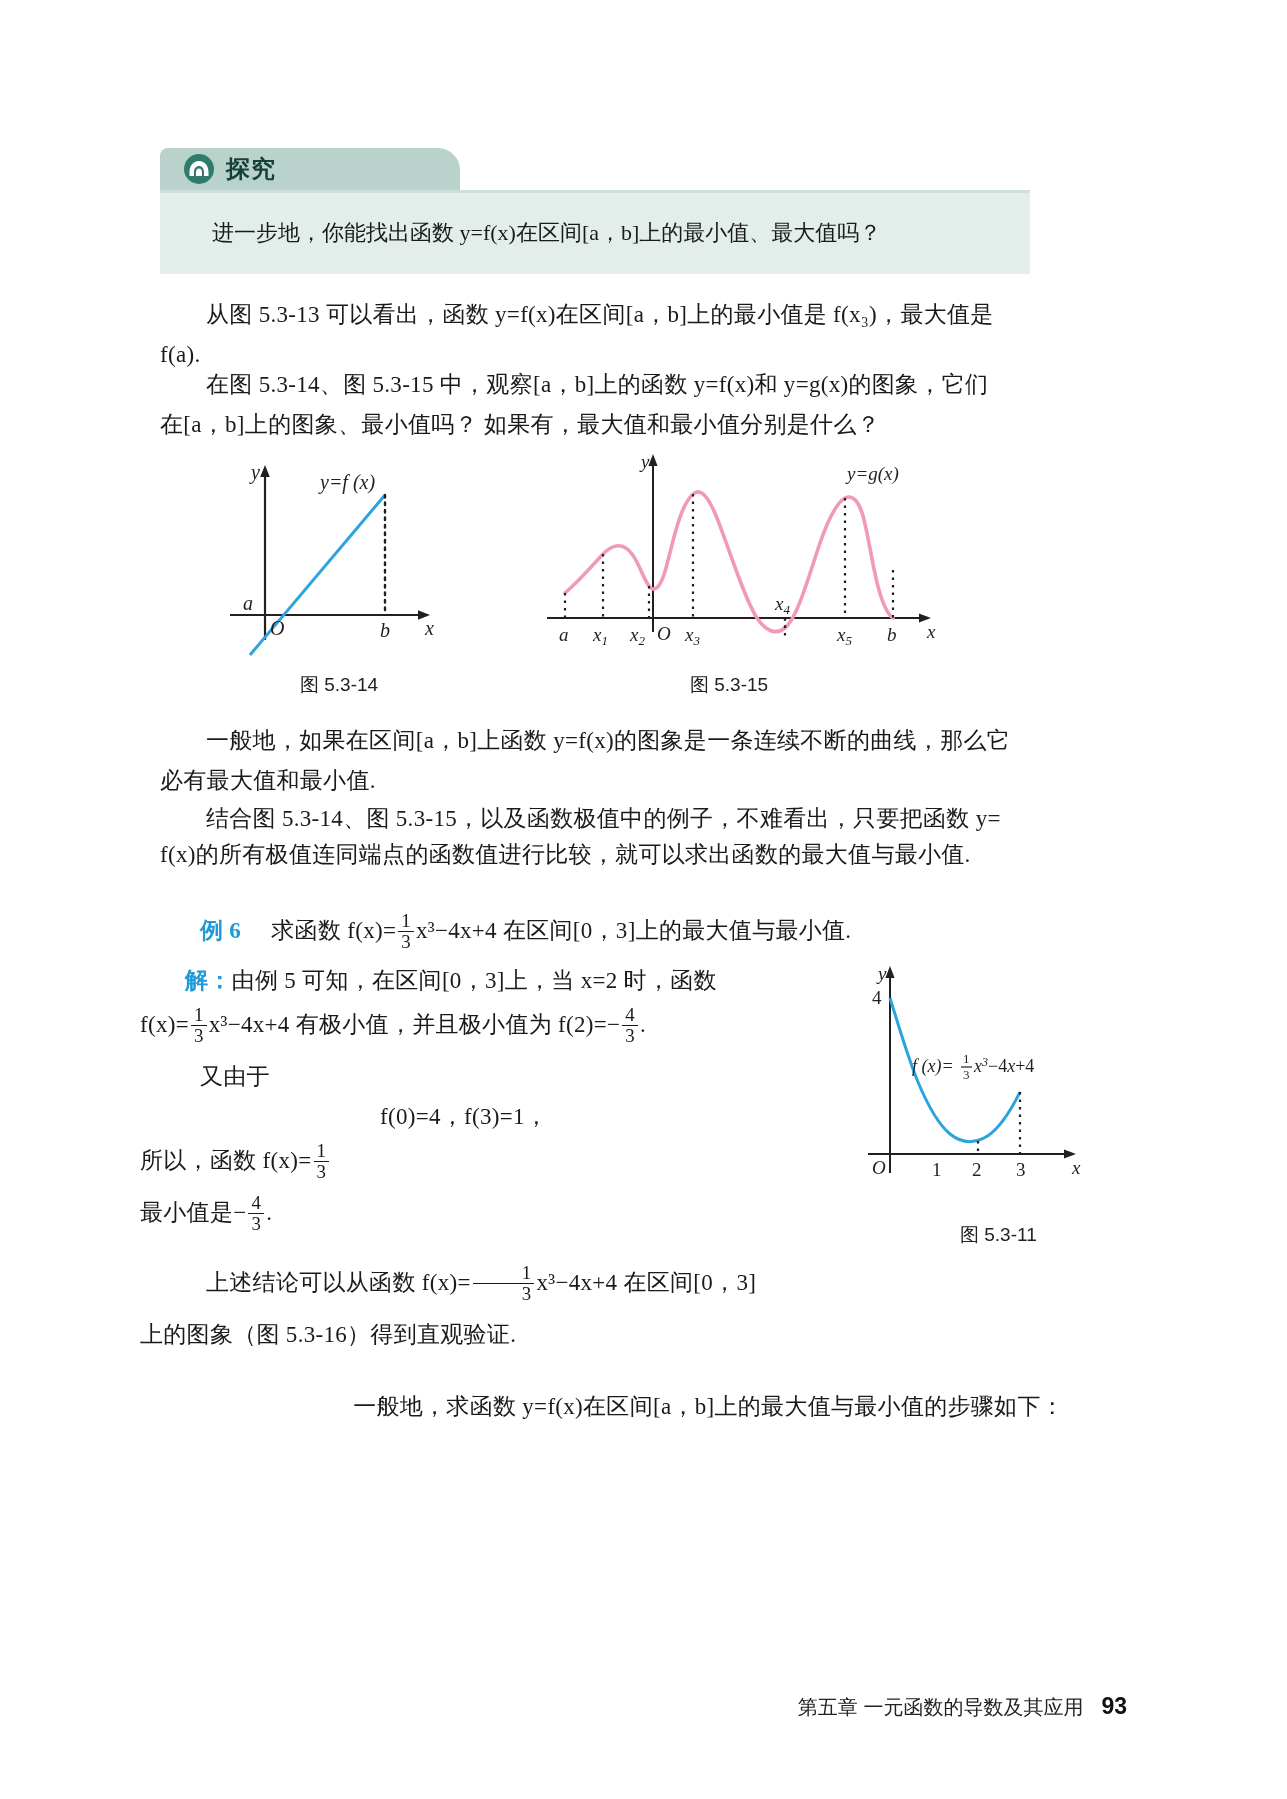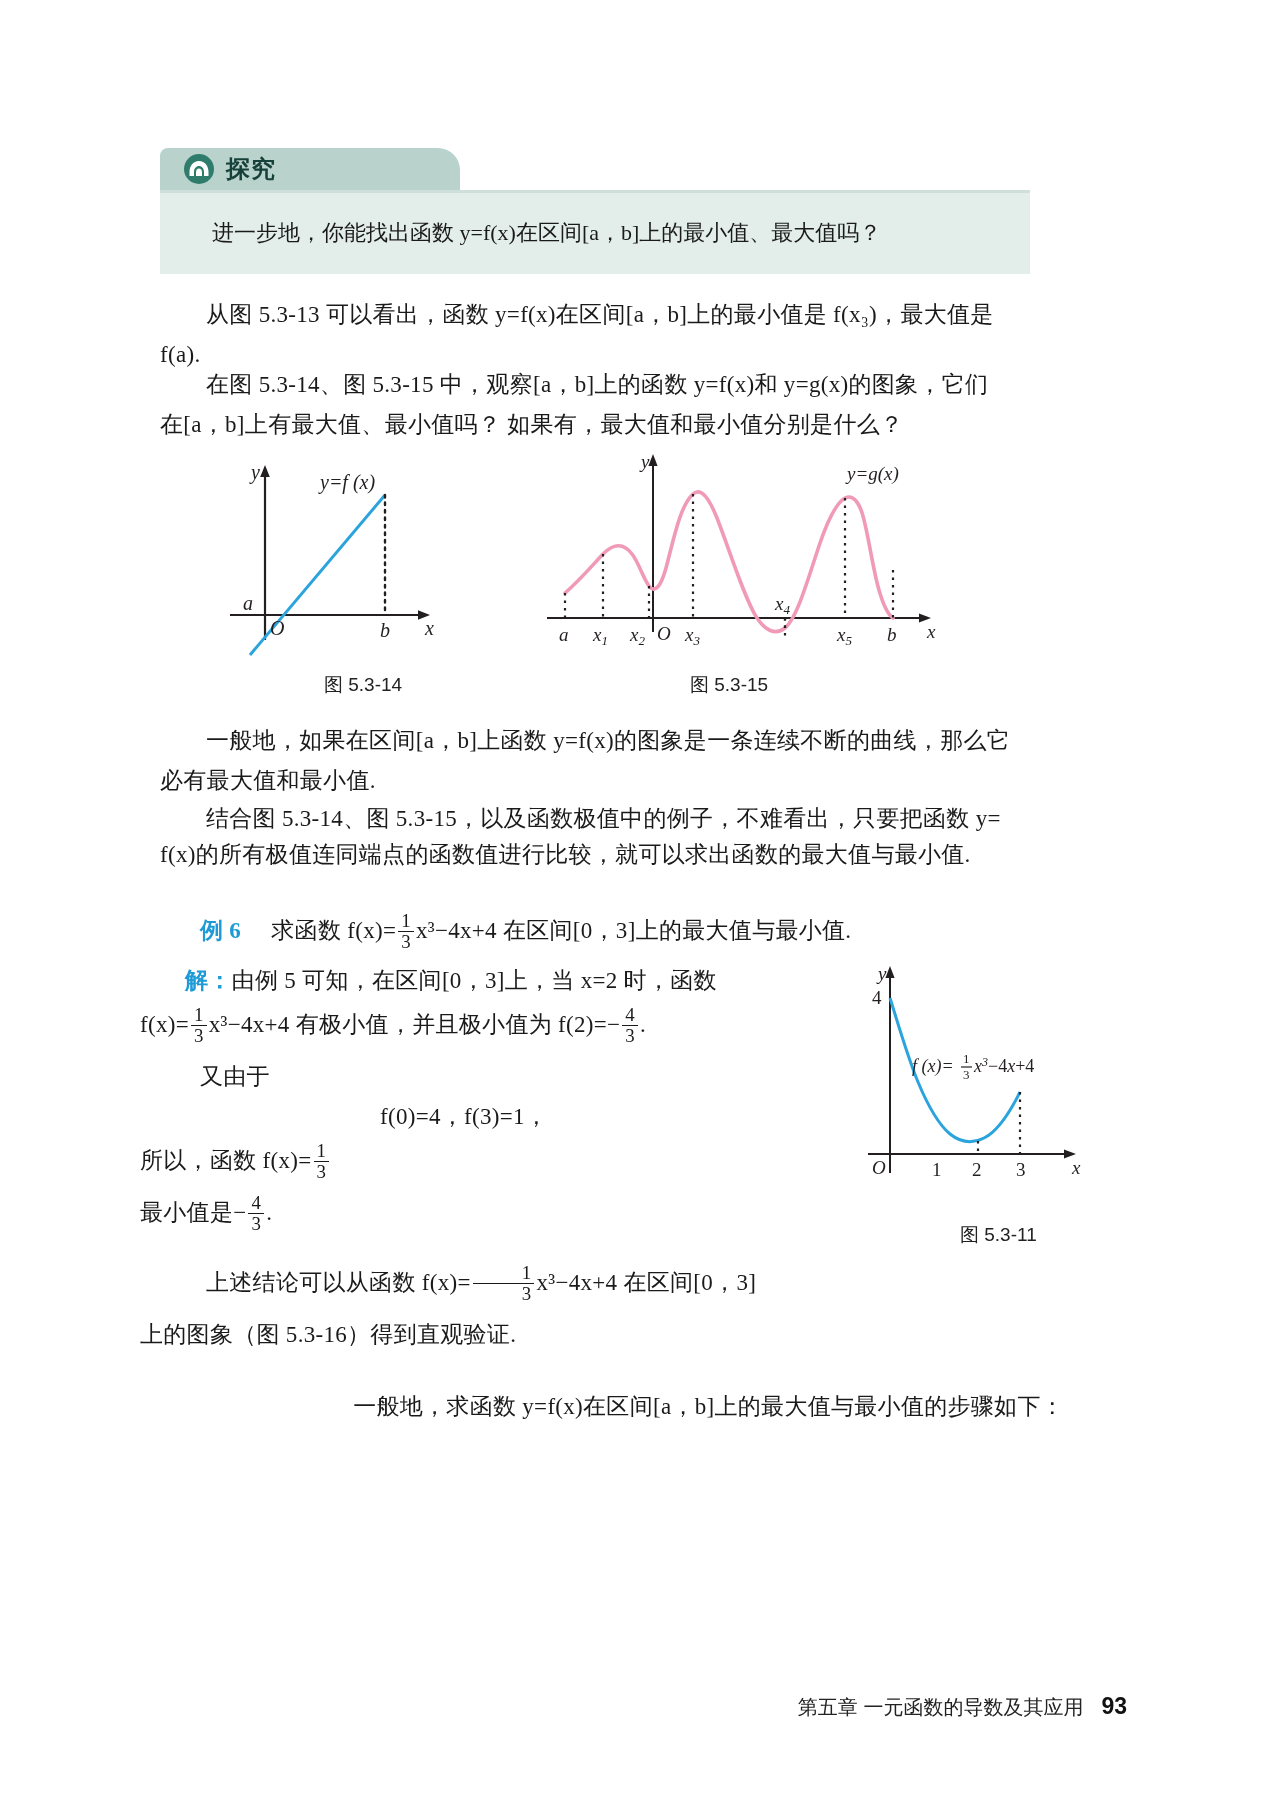--- a/index.html
+++ b/index.html
@@ -76,21 +76,21 @@
       </span>
       <span class="explore-title">探究</span>
     </div>
     <div class="explore-body">进一步地，你能找出函数 y=f(x)在区间[a，b]上的最小值、最大值吗？</div>
   </div>
 
   <div class="para indent" style="left:160px;top:296px;width:880px;">从图 5.3-13 可以看出，函数 y=f(x)在区间[a，b]上的最小值是 f(x₃)，最大值是</div>
   <div class="para" style="left:160px;top:336px;width:880px;">f(a).</div>
 
   <div class="para indent" style="left:160px;top:366px;width:890px;">在图 5.3-14、图 5.3-15 中，观察[a，b]上的函数 y=f(x)和 y=g(x)的图象，它们</div>
-  <div class="para" style="left:160px;top:406px;width:890px;">在[a，b]上有最大值、最小值吗？ 如果有，最大值和最小值分别是什么？</div>
+  <div class="para" style="left:160px;top:406px;width:890px;">在[a，b]上的图象、最小值吗？ 如果有，最大值和最小值分别是什么？</div>
 
   <div class="fig" style="left:225px;top:455px;">
     <svg width="230" height="215" viewBox="0 0 230 215">
 
       <line x1="40" y1="185" x2="40" y2="20" stroke="#231f20" stroke-width="2.2"></line>
       <polygon points="40,10 35.2,22 44.8,22" fill="#231f20"></polygon>
 
       <line x1="5" y1="160" x2="195" y2="160" stroke="#231f20" stroke-width="2.2"></line>
       <polygon points="205,160 193,155.2 193,164.8" fill="#231f20"></polygon>
 
@@ -99,21 +99,21 @@
       <line x1="160" y1="40" x2="160" y2="160" stroke="#231f20" stroke-width="2.4" stroke-dasharray="2.5,5" stroke-linecap="round"></line>
 
       <text x="26" y="24" font-size="20" font-style="italic" fill="#231f20">y</text>
       <text x="200" y="180" font-size="20" font-style="italic" fill="#231f20">x</text>
       <text x="45" y="180" font-size="20" font-style="italic" fill="#231f20">O</text>
       <text x="18" y="155" font-size="20" font-style="italic" fill="#231f20">a</text>
       <text x="155" y="182" font-size="20" font-style="italic" fill="#231f20">b</text>
       <text x="95" y="34" font-size="20" font-style="italic" fill="#231f20">y=f (x)</text>
     </svg>
   </div>
-  <div class="figcap" style="left:300px;top:672px;margin-left:24px;">图 5.3-14</div>
+  <div class="figcap" style="left:300px;top:672px;">图 5.3-14</div>
 
   <div class="fig" style="left:535px;top:450px;">
     <svg width="420" height="215" viewBox="0 0 420 215">
 
       <line x1="118" y1="182" x2="118" y2="14" stroke="#231f20" stroke-width="2"></line>
       <polygon points="118,4 113.4,16 122.6,16" fill="#231f20"></polygon>
 
       <line x1="12" y1="168" x2="385" y2="168" stroke="#231f20" stroke-width="2"></line>
       <polygon points="396,168 384,163.4 384,172.6" fill="#231f20"></polygon>
 

